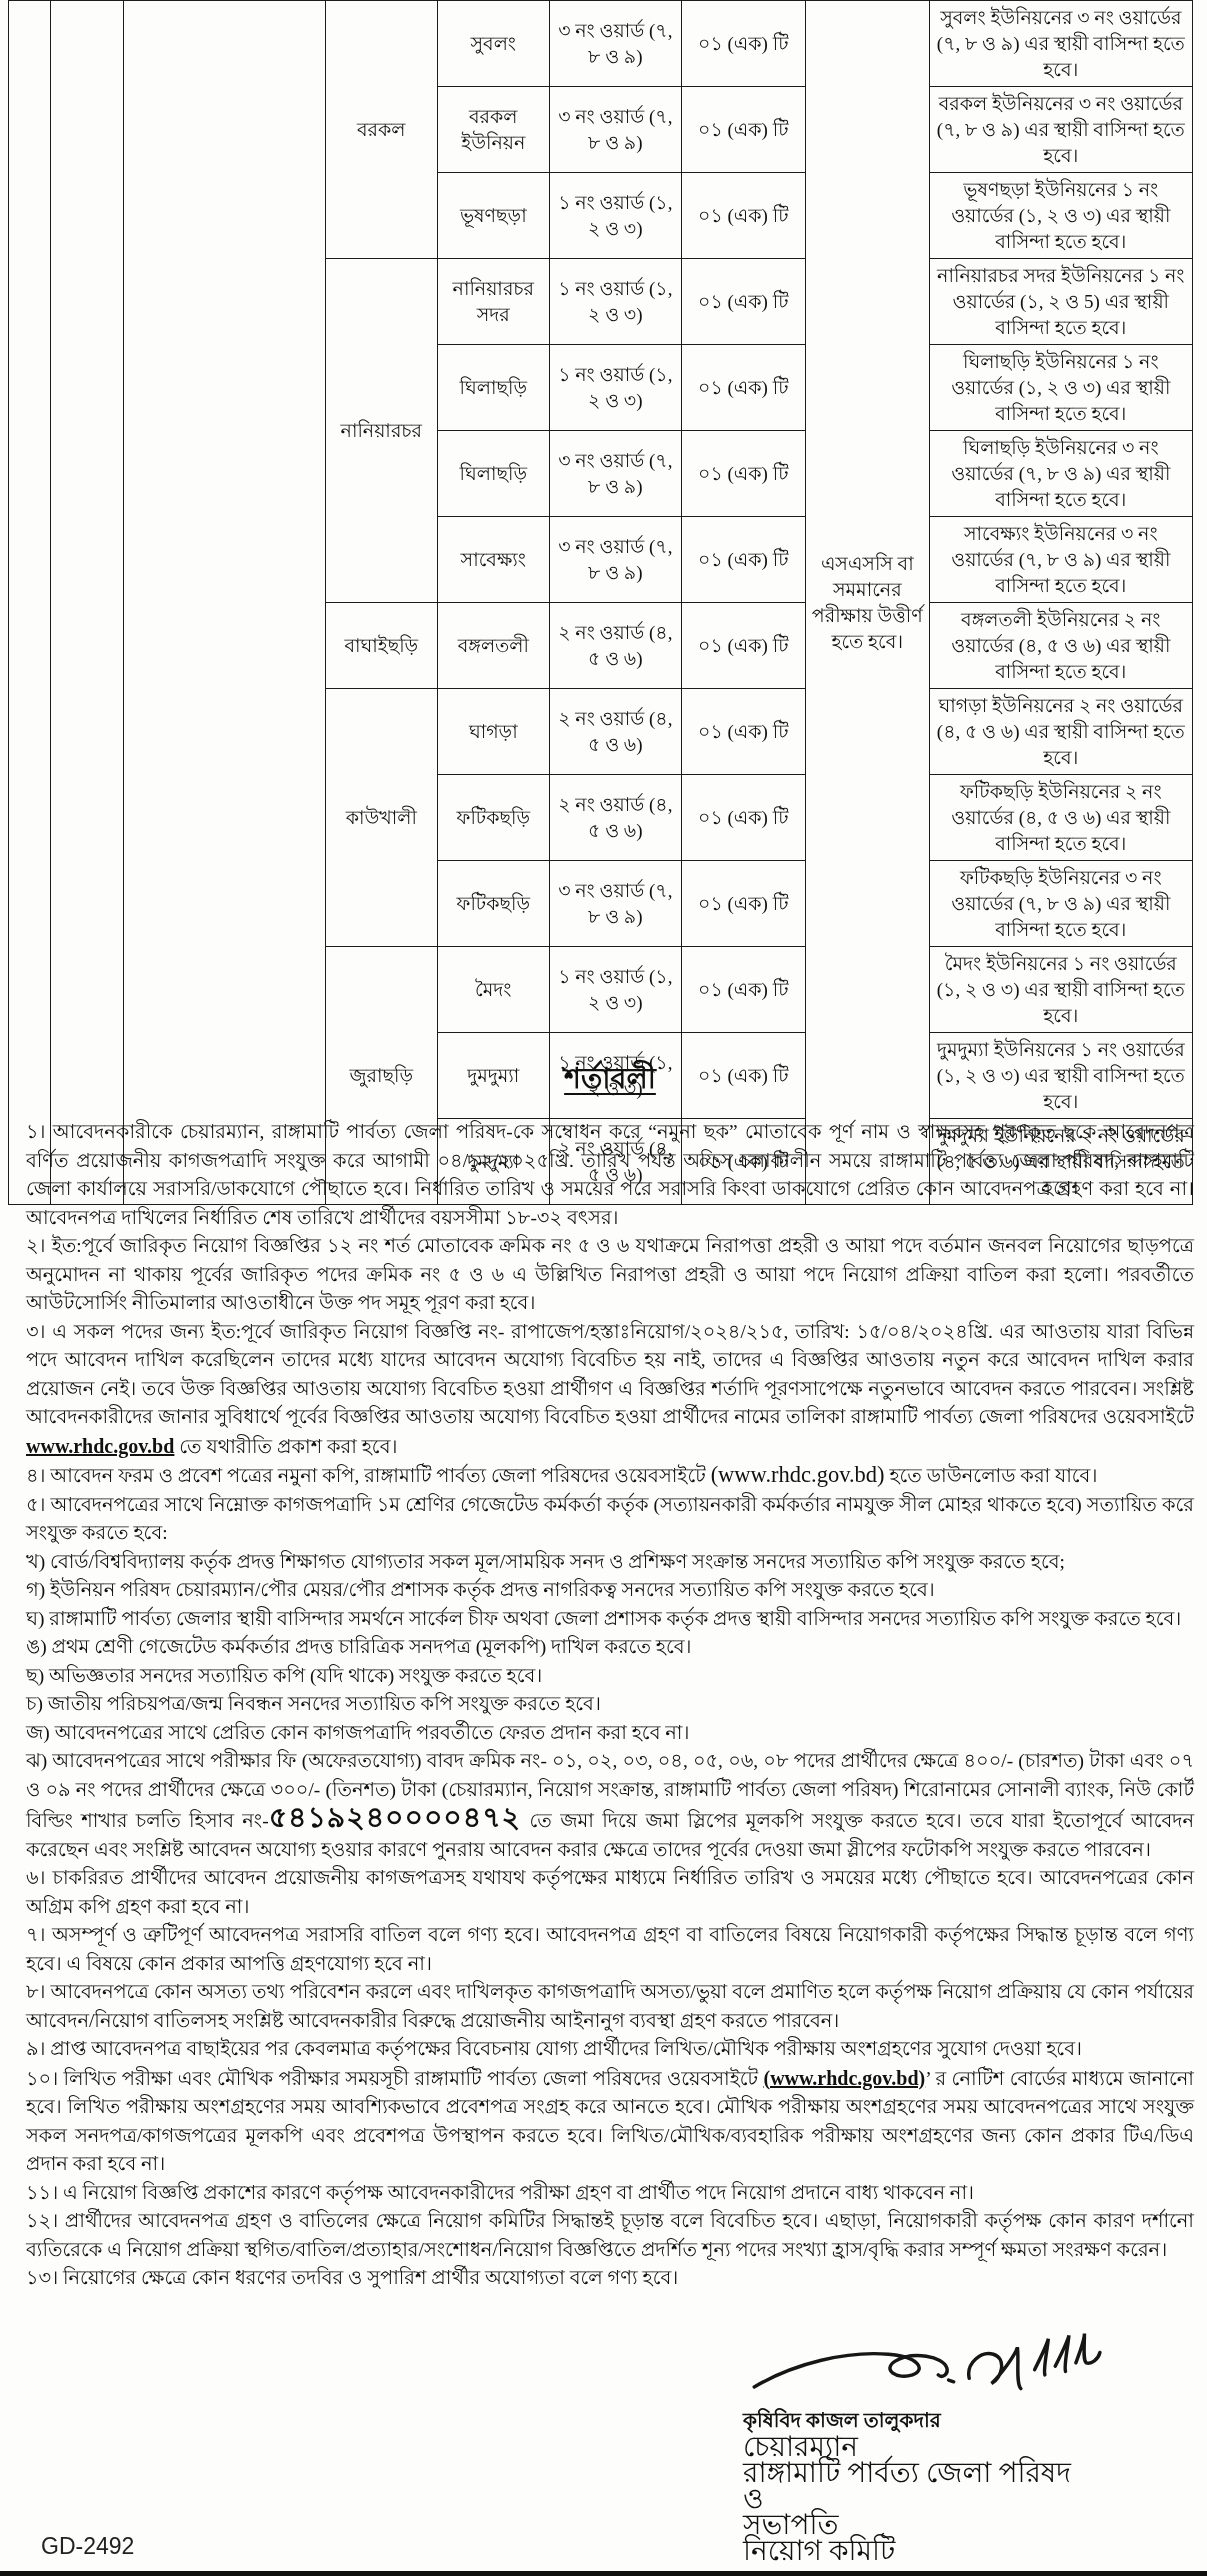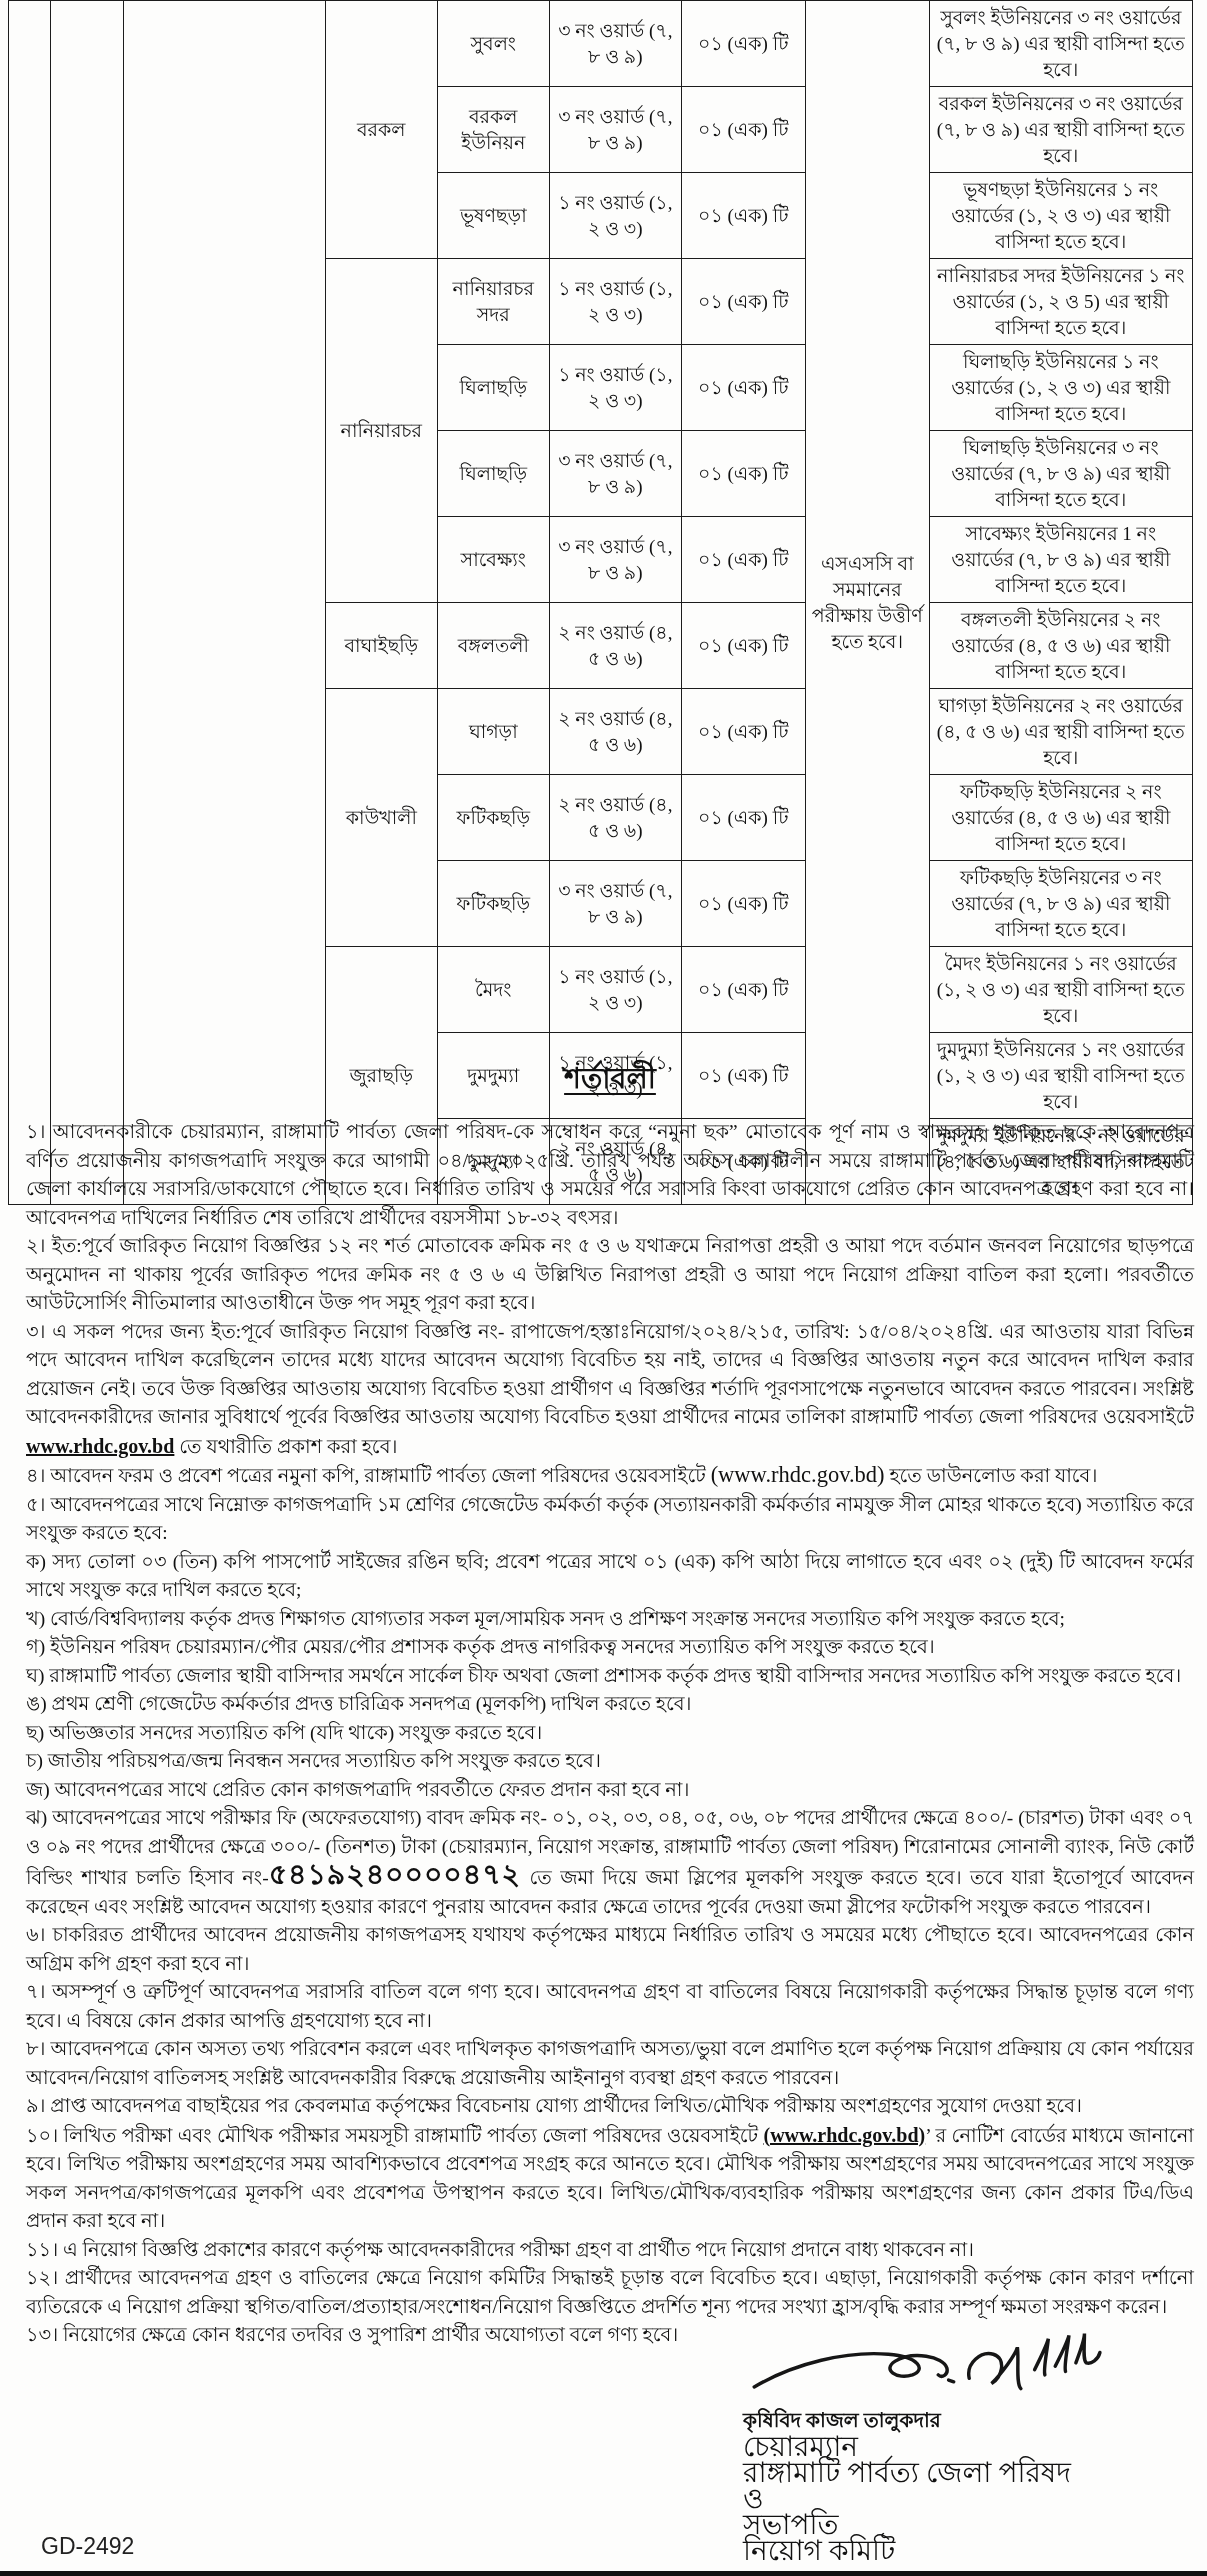--- a/index.html
+++ b/index.html
@@ -109,21 +109,21 @@
     <tr>
       <td>ঘিলাছড়ি</td>
       <td>৩ নং ওয়ার্ড (৭, ৮ ও ৯)</td>
       <td class="nw">০১ (এক) টি</td>
       <td class="remark">ঘিলাছড়ি ইউনিয়নের ৩ নং ওয়ার্ডের (৭, ৮ ও ৯) এর স্থায়ী বাসিন্দা হতে হবে।</td>
     </tr>
     <tr>
       <td>সাবেক্ষ্যং</td>
       <td>৩ নং ওয়ার্ড (৭, ৮ ও ৯)</td>
       <td class="nw">০১ (এক) টি</td>
-      <td class="remark">সাবেক্ষ্যং ইউনিয়নের 1 নং ওয়ার্ডের (৭, ৮ ও ৯) এর স্থায়ী বাসিন্দা হতে হবে।</td>
+      <td class="remark">সাবেক্ষ্যং ইউনিয়নের ৩ নং ওয়ার্ডের (৭, ৮ ও ৯) এর স্থায়ী বাসিন্দা হতে হবে।</td>
     </tr>
     <tr>
       <td>বাঘাইছড়ি</td>
       <td>বঙ্গলতলী</td>
       <td>২ নং ওয়ার্ড (৪, ৫ ও ৬)</td>
       <td class="nw">০১ (এক) টি</td>
       <td class="remark">বঙ্গলতলী ইউনিয়নের ২ নং ওয়ার্ডের (৪, ৫ ও ৬) এর স্থায়ী বাসিন্দা হতে হবে।</td>
     </tr>
     <tr>
       <td rowspan="3">কাউখালী</td>
@@ -167,21 +167,20 @@
     </table>
 
   <div class="conds-wrap">
     <div class="sec-title">শর্তাবলী</div>
 
     <p>১। আবেদনকারীকে চেয়ারম্যান, রাঙ্গামাটি পার্বত্য জেলা পরিষদ-কে সম্বোধন করে “নমুনা ছক” মোতাবেক পূর্ণ নাম ও স্বাক্ষরসহ পূরণকৃত ছকে আবেদনপত্র বর্ণিত প্রয়োজনীয় কাগজপত্রাদি সংযুক্ত করে আগামী ০৪/১২/২০২৫খ্রি. তারিখ পর্যন্ত অফিস চলাকালীন সময়ে রাঙ্গামাটি পার্বত্য জেলা পরিষদ, রাঙ্গামাটি জেলা কার্যালয়ে সরাসরি/ডাকযোগে পৌছাতে হবে। নির্ধারিত তারিখ ও সময়ের পরে সরাসরি কিংবা ডাকযোগে প্রেরিত কোন আবেদনপত্র গ্রহণ করা হবে না। আবেদনপত্র দাখিলের নির্ধারিত শেষ তারিখে প্রার্থীদের বয়সসীমা ১৮-৩২ বৎসর।</p>
     <p>২। ইত:পূর্বে জারিকৃত নিয়োগ বিজ্ঞপ্তির ১২ নং শর্ত মোতাবেক ক্রমিক নং ৫ ও ৬ যথাক্রমে নিরাপত্তা প্রহরী ও আয়া পদে বর্তমান জনবল নিয়োগের ছাড়পত্রে অনুমোদন না থাকায় পূর্বের জারিকৃত পদের ক্রমিক নং ৫ ও ৬ এ  উল্লিখিত নিরাপত্তা প্রহরী ও আয়া পদে নিয়োগ প্রক্রিয়া বাতিল করা হলো। পরবর্তীতে আউটসোর্সিং নীতিমালার আওতাধীনে উক্ত পদ সমূহ পূরণ করা হবে।</p>
     <p><span>৩। এ সকল পদের জন্য ইত:পূর্বে জারিকৃত নিয়োগ বিজ্ঞপ্তি নং- রাপাজেপ/হস্তাঃনিয়োগ/২০২৪/২১৫, তারিখ: ১৫/০৪/২০২৪খ্রি. এর আওতায় যারা বিভিন্ন পদে আবেদন দাখিল করেছিলেন তাদের মধ্যে যাদের আবেদন অযোগ্য বিবেচিত  হয় নাই,  তাদের এ বিজ্ঞপ্তির আওতায় নতুন করে আবেদন দাখিল করার প্রয়োজন নেই। তবে উক্ত বিজ্ঞপ্তির আওতায় অযোগ্য বিবেচিত হওয়া প্রার্থীগণ এ বিজ্ঞপ্তির শর্তাদি পূরণসাপেক্ষে নতুনভাবে আবেদন করতে পারবেন। সংশ্লিষ্ট আবেদনকারীদের জানার সুবিধার্থে পূর্বের বিজ্ঞপ্তির  আওতায় অযোগ্য বিবেচিত হওয়া প্রার্থীদের নামের তালিকা রাঙ্গামাটি পার্বত্য জেলা পরিষদের ওয়েবসাইটে </span><span class="lnk">www.rhdc.gov.bd</span><span> তে যথারীতি প্রকাশ করা হবে।</span></p>
     <p><span>৪। আবেদন ফরম ও প্রবেশ পত্রের  নমুনা কপি, রাঙ্গামাটি পার্বত্য জেলা পরিষদের ওয়েবসাইটে </span><span class="lnk2">(www.rhdc.gov.bd)</span><span> হতে ডাউনলোড করা যাবে।</span></p>
     <p>৫।  আবেদনপত্রের সাথে নিম্নোক্ত কাগজপত্রাদি ১ম শ্রেণির গেজেটেড কর্মকর্তা কর্তৃক (সত্যায়নকারী কর্মকর্তার নামযুক্ত সীল মোহর থাকতে হবে) সত্যায়িত করে সংযুক্ত করতে হবে:</p>
-    <p>ক) সদ্য তোলা ০৩ (তিন) কপি পাসপোর্ট সাইজের রঙিন ছবি; প্রবেশ পত্রের সাথে ০১ (এক) কপি আঠা দিয়ে লাগাতে হবে এবং ০২ (দুই) টি আবেদন ফর্মের সাথে সংযুক্ত করে দাখিল করতে হবে;</p>
     <p>খ) বোর্ড/বিশ্ববিদ্যালয় কর্তৃক প্রদত্ত শিক্ষাগত যোগ্যতার সকল মূল/সাময়িক সনদ ও প্রশিক্ষণ সংক্রান্ত সনদের সত্যায়িত কপি সংযুক্ত করতে হবে;</p>
     <p>গ) ইউনিয়ন পরিষদ চেয়ারম্যান/পৌর মেয়র/পৌর প্রশাসক কর্তৃক প্রদত্ত নাগরিকত্ব সনদের সত্যায়িত কপি সংযুক্ত করতে হবে।</p>
     <p>ঘ) রাঙ্গামাটি পার্বত্য জেলার স্থায়ী বাসিন্দার সমর্থনে সার্কেল চীফ অথবা জেলা প্রশাসক কর্তৃক প্রদত্ত স্থায়ী বাসিন্দার সনদের সত্যায়িত কপি সংযুক্ত করতে হবে।</p>
     <p>ঙ) প্রথম শ্রেণী গেজেটেড কর্মকর্তার প্রদত্ত চারিত্রিক সনদপত্র (মূলকপি) দাখিল করতে হবে।</p>
     <p>ছ) অভিজ্ঞতার সনদের সত্যায়িত কপি (যদি থাকে) সংযুক্ত করতে হবে।</p>
     <p>চ) জাতীয় পরিচয়পত্র/জন্ম নিবন্ধন সনদের সত্যায়িত কপি সংযুক্ত করতে হবে।</p>
     <p>জ) আবেদনপত্রের সাথে প্রেরিত কোন কাগজপত্রাদি পরবর্তীতে ফেরত প্রদান করা হবে না।</p>
     <p><span>ঝ) আবেদনপত্রের সাথে পরীক্ষার ফি (অফেরতযোগ্য) বাবদ ক্রমিক নং- ০১, ০২, ০৩, ০৪, ০৫, ০৬, ০৮ পদের প্রার্থীদের ক্ষেত্রে ৪০০/- (চারশত) টাকা এবং ০৭ ও ০৯ নং পদের প্রার্থীদের ক্ষেত্রে ৩০০/- (তিনশত) টাকা (চেয়ারম্যান,  নিয়োগ সংক্রান্ত, রাঙ্গামাটি পার্বত্য জেলা পরিষদ) শিরোনামের সোনালী ব্যাংক, নিউ কোর্ট বিল্ডিং শাখার চলতি হিসাব নং-</span><span class="acct">৫৪১৯২৪০০০০৪৭২</span><span> তে জমা দিয়ে জমা স্লিপের মূলকপি সংযুক্ত করতে হবে। তবে যারা ইতোপূর্বে আবেদন করেছেন এবং সংশ্লিষ্ট আবেদন অযোগ্য হওয়ার কারণে পুনরায় আবেদন করার ক্ষেত্রে তাদের পূর্বের দেওয়া জমা স্লীপের ফটোকপি সংযুক্ত করতে পারবেন।</span></p>
     <p>৬। চাকরিরত প্রার্থীদের আবেদন প্রয়োজনীয় কাগজপত্রসহ যথাযথ কর্তৃপক্ষের মাধ্যমে নির্ধারিত তারিখ ও সময়ের মধ্যে পৌছাতে হবে। আবেদনপত্রের কোন অগ্রিম কপি গ্রহণ করা হবে না।</p>
     <p>৭। অসম্পূর্ণ ও ত্রুটিপূর্ণ আবেদনপত্র সরাসরি বাতিল বলে গণ্য হবে। আবেদনপত্র গ্রহণ বা বাতিলের বিষয়ে নিয়োগকারী কর্তৃপক্ষের সিদ্ধান্ত চূড়ান্ত বলে গণ্য হবে। এ বিষয়ে কোন প্রকার আপত্তি গ্রহণযোগ্য হবে না।</p>

